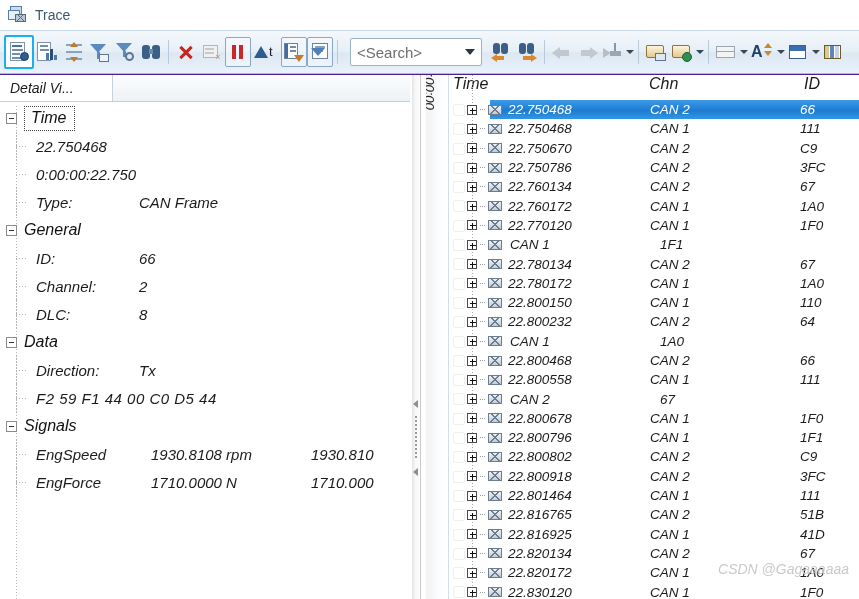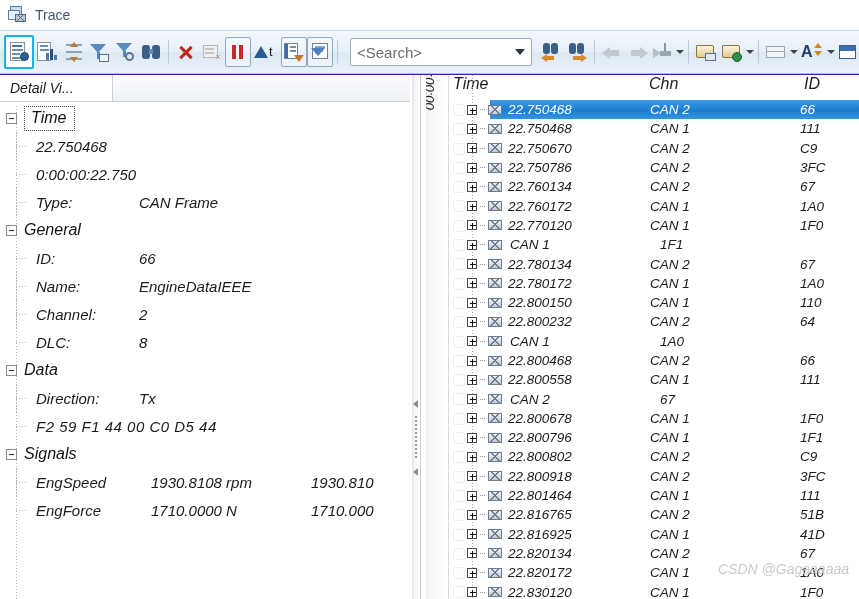--- a/index.html
+++ b/index.html
@@ -44,21 +44,21 @@
 
   
   .ic{position:relative;width:20px;height:20px;display:block;}
   .ic .page{position:absolute;left:1px;top:0px;width:15px;height:19px;background:#fdfdfd;border:1px solid #7e94ab;box-sizing:border-box;}
   .ic .ln{position:absolute;height:2px;background:#6f8faf;left:3px;}
   .ic .bar{position:absolute;bottom:2px;background:#4f79a8;width:3px;}
   .ic .fun{position:absolute;width:0;height:0;border-left:8px solid transparent;border-right:8px solid transparent;border-top:9px solid #5a8ac0;}
   .ic .folder{position:absolute;left:0;top:3px;width:18px;height:13px;background:linear-gradient(180deg,#fdf4dc,#e3c98f);border:1px solid #8a7340;box-sizing:border-box;border-radius:1px 2px 2px 2px;}
 
   .searchbox{
-    width:182px;height:28px;margin:0 6px 0 8px;background:#fff;border:1px solid #9bb0c4;
+    width:132px;height:28px;margin:0 6px 0 8px;background:#fff;border:1px solid #9bb0c4;
     border-radius:2px;display:flex;align-items:center;padding:0 6px;box-sizing:border-box;flex:0 0 auto;
   }
   .searchbox .sv{flex:1;color:#6d6d6d;font-size:15px;}
   .searchbox .scaret{width:0;height:0;border-left:5px solid transparent;border-right:5px solid transparent;border-top:6px solid #2b3642;}
 
   
   .body{position:absolute;left:0;top:75px;right:0;bottom:0;display:flex;font-style:italic;}
 
   
   .leftpane{width:410px;flex:0 0 auto;position:relative;background:#fff;display:flex;flex-direction:column;}
@@ -399,24 +399,20 @@
         </div>
         <div class="drow grp">
           <span class="expander"></span>
           <span class="grplabel">General</span>
         </div>
         <div class="drow dchild">
           <span class="dkey">ID:</span>
           <span class="dval">66</span>
         </div>
         <div class="drow dchild">
-          <span class="dkey">Name:</span>
-          <span class="dval">EngineDataIEEE</span>
-        </div>
-        <div class="drow dchild">
           <span class="dkey">Channel:</span>
           <span class="dval">2</span>
         </div>
         <div class="drow dchild">
           <span class="dkey">DLC:</span>
           <span class="dval">8</span>
         </div>
         <div class="drow grp">
           <span class="expander"></span>
           <span class="grplabel">Data</span>

